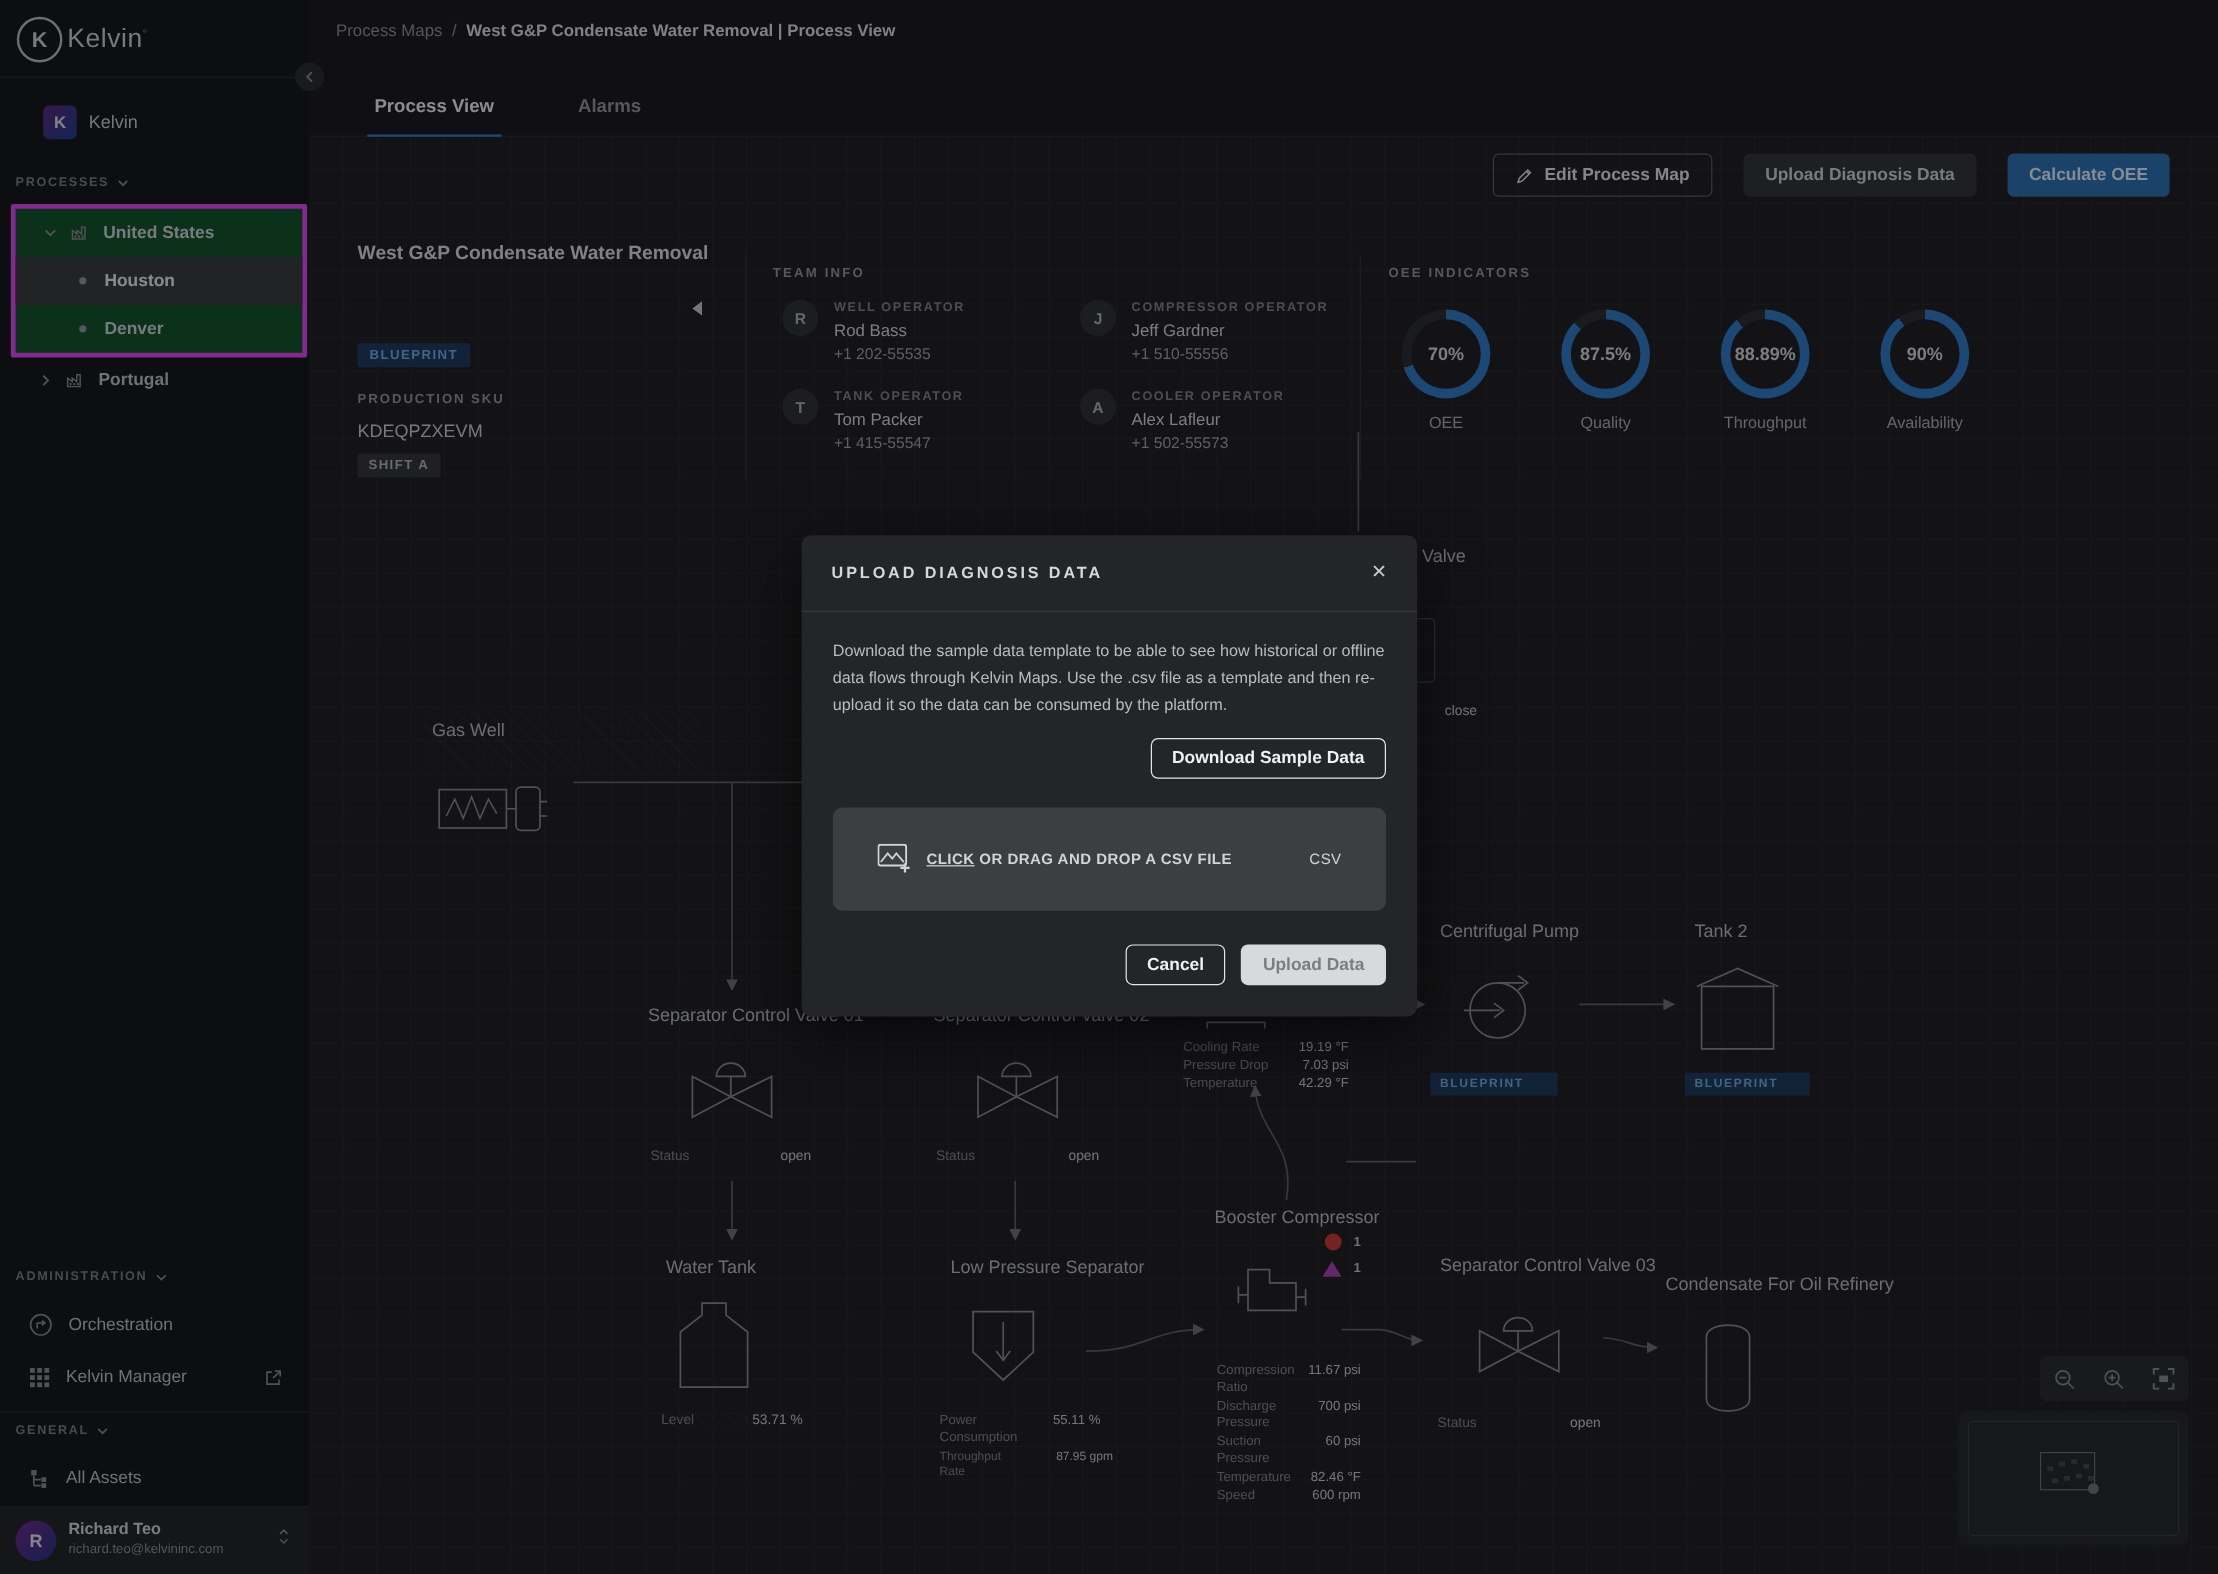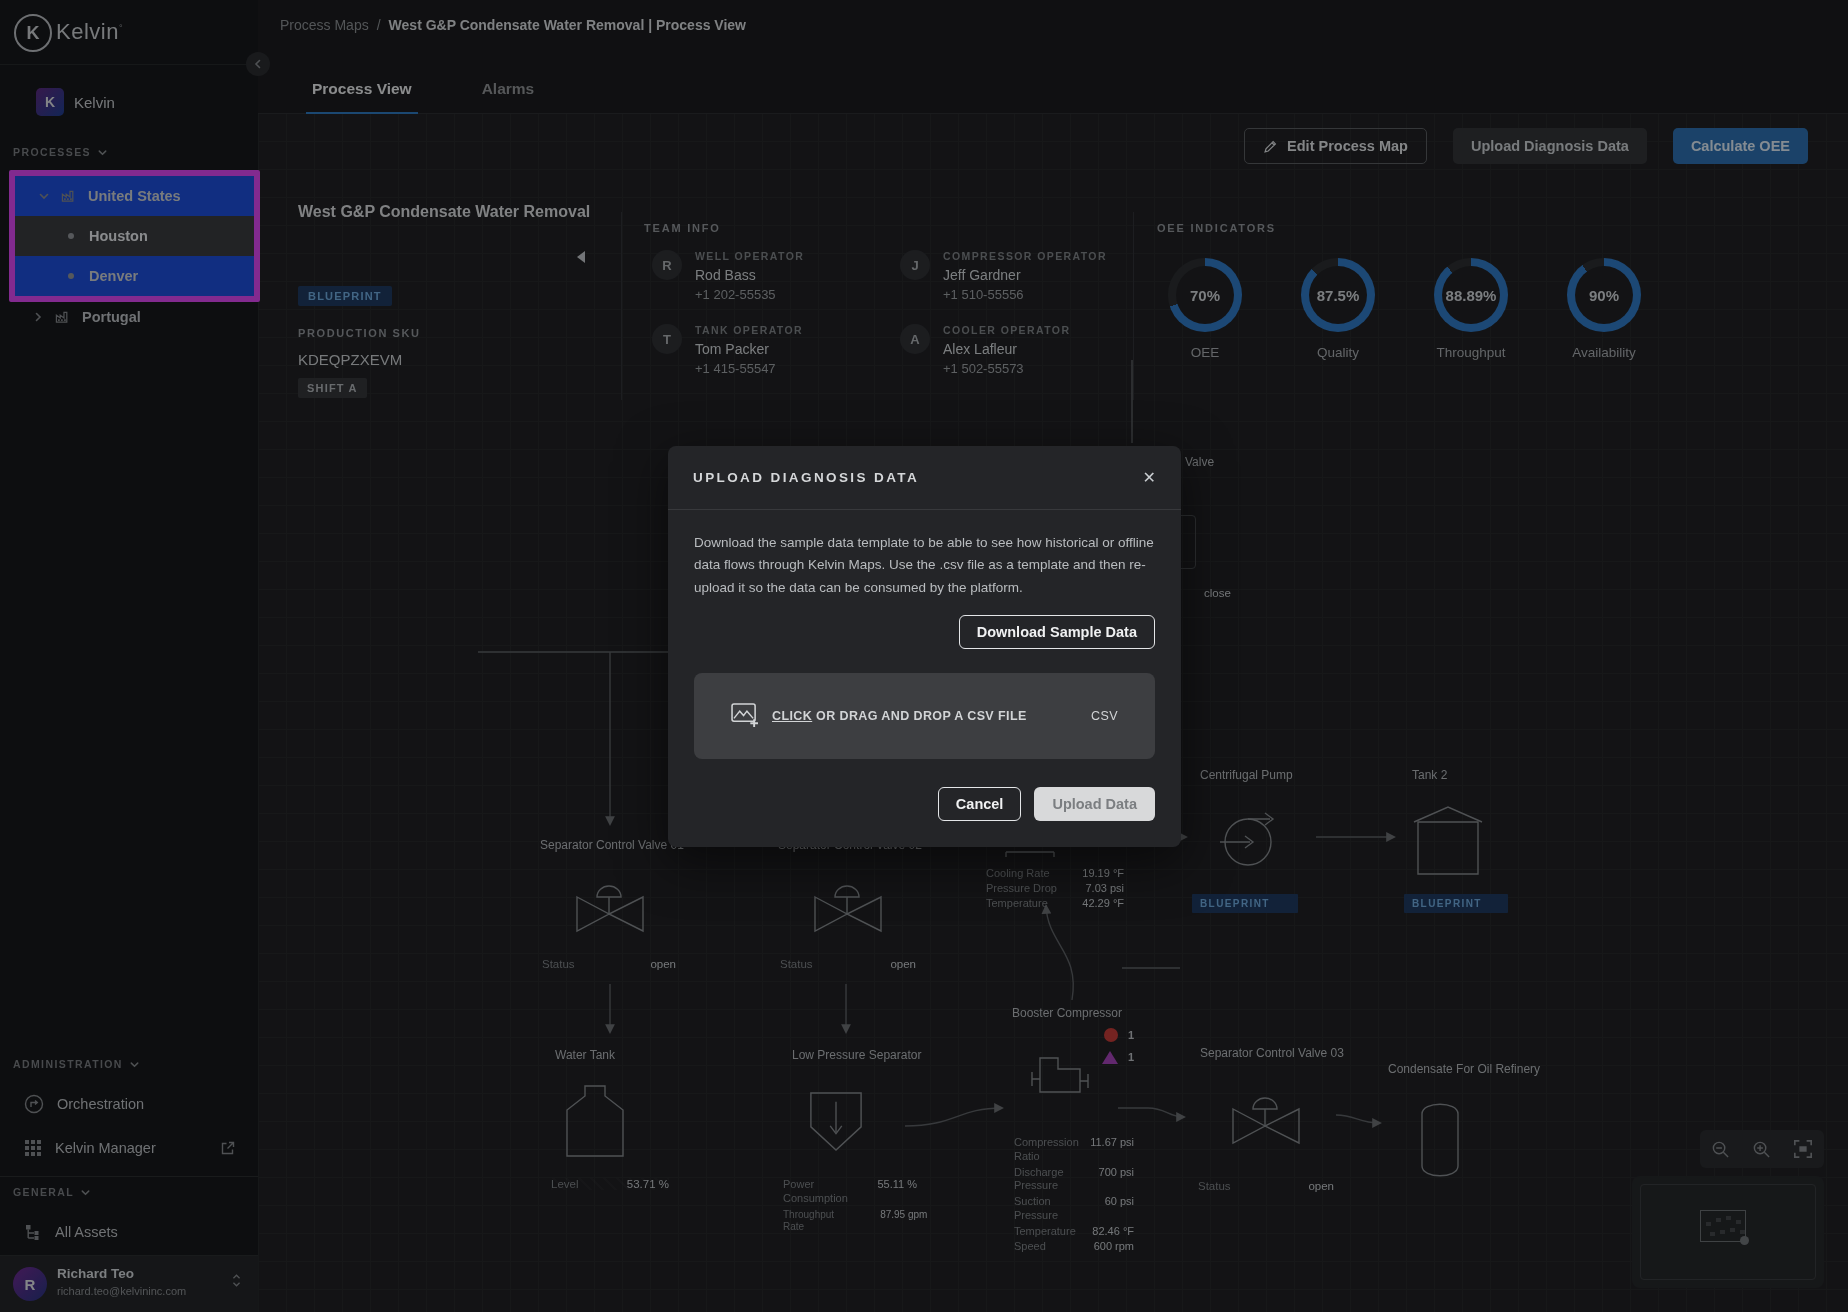--- a/index.html
+++ b/index.html
@@ -18,22 +18,22 @@
   .logo-word{position:absolute;left:56px;top:19px;font-size:22px;color:#c6cace;letter-spacing:.5px;}
   .logo-word sup{font-size:9px;color:#8f9398;}
   .collapse-chip{position:absolute;left:246px;top:52px;width:24px;height:24px;border-radius:50%;
                  background:#2a2c30;color:#9aa0a6;display:flex;align-items:center;justify-content:center;z-index:4;}
   .ws-avatar{position:absolute;left:36px;top:88px;width:28px;height:28px;border-radius:5px;
              background:linear-gradient(135deg,#5b2a7e,#1f3f8f);display:flex;align-items:center;
              justify-content:center;font-size:14px;font-weight:700;color:#d9dde1;}
   .ws-name{position:absolute;left:74px;top:94px;font-size:15px;color:#c3c7cb;}
   .side-section-label{font-size:10.5px;letter-spacing:1.4px;color:#787c80;font-weight:700;
                       display:flex;align-items:center;gap:6px;}
-  .tree-group{position:absolute;left:9px;top:170px;width:239px;border:6px solid #d946ef;
-              background:#1d4ed8;border-radius:2px;}
+  .tree-group{position:absolute;left:9px;top:170px;width:239px;border:4px solid #d946ef;
+              background:#14532d;border-radius:2px;}
   .tree-row{height:40px;display:flex;align-items:center;font-size:14.5px;color:#c9cdd1;}
   .tree-row.selected{background:#393b3f;color:#e4e7ea;}
   .tree-row .chev{width:12px;margin-left:23px;color:#9aa0a6;display:flex;}
   .tree-row .fac{margin-left:11px;color:#9aa0a6;display:flex;}
   .tree-row .lbl{margin-left:10px;font-weight:600;}
   .leaf-dot{width:6px;height:6px;border-radius:50%;background:#8f9398;margin-left:53px;}
   .leaf-lbl{margin-left:15px;font-weight:600;}
   .country-row{position:absolute;left:9px;width:239px;height:42px;display:flex;align-items:center;
                font-size:14.5px;color:#b9bdc1;}
   .country-row .chev{width:12px;margin-left:23px;color:#9aa0a6;display:flex;}
@@ -94,21 +94,21 @@
   .member .ph{font-size:13px;color:#9a9ea2;margin-top:4px;}
   .donut-item{position:absolute;width:110px;display:flex;flex-direction:column;align-items:center;z-index:2;}
   .donut{width:74px;height:74px;border-radius:50%;position:relative;background:#2c2e31;}
   .donut::after{content:"";position:absolute;inset:8px;border-radius:50%;background:#202124;}
   .donut .pct{position:absolute;inset:0;display:flex;align-items:center;justify-content:center;
               z-index:1;font-size:15px;font-weight:700;color:#ced2d6;}
   .donut-lbl{margin-top:13px;font-size:13.5px;color:#a5a9ad;}
 
   
   .node{position:absolute;z-index:2;}
-  .node-label{font-size:12px;color:#b2b6ba;white-space:nowrap;}
+  .node-label{font-size:15px;color:#b2b6ba;white-space:nowrap;}
   .icon{color:#84888c;display:block;}
   .stat-row{display:flex;justify-content:space-between;align-items:flex-start;font-size:11.5px;}
   .stat-row .sl{color:#7e8286;}
   .stat-row .sv{color:#c2c6ca;text-align:right;white-space:nowrap;}
   .hatch{background:repeating-linear-gradient(45deg,rgba(255,255,255,.025) 0 2px,transparent 2px 9px);}
   .bp-bar{background:#1e3a5f;color:#6ea8dc;font-size:10px;font-weight:700;letter-spacing:1.4px;
           padding:4px 8px;border-radius:1px;}
   .alert-row{display:flex;align-items:center;gap:10px;justify-content:flex-end;height:22px;}
   .alert-count{font-size:11px;color:#b9bdc1;font-weight:700;}
   .dot-crit{width:14px;height:14px;border-radius:50%;background:#c23b38;}
@@ -499,20 +499,28 @@
       <path d="M1072 1000 C1080 952 1048 945 1046 906" marker-end="url(#arr)"></path>
       <path d="M1118 1108 H1148 C1166 1108 1168 1117 1184 1117" marker-end="url(#arr)"></path>
       <path d="M1336 1115 C1356 1115 1358 1123 1380 1123" marker-end="url(#arr)"></path>
       <path d="M1160 837 H1186" marker-end="url(#arr)"></path>
       <path d="M1316 837 H1394" marker-end="url(#arr)"></path>
       <path d="M1132 360 V443"></path>
       <path d="M1122 968 H1180"></path>
     </g>
   </svg>
 
+  <div class="node" style="left:352px;top:592px;width:230px;">
+    <div class="hatch" style="position:absolute;left:0;top:0;width:230px;height:50px;"></div>
+    <div class="node-label" style="position:absolute;left:8px;top:8px;">Gas Well</div>
+    <svg class="icon" style="position:absolute;left:12px;top:58px;" width="100" height="48">
+        <use href="#sym-gaswell"></use>
+      </svg>
+    <div style="height:110px;"></div>
+  </div>
 
   <div class="node" style="left:540px;top:838px;width:136px;height:146px;">
     <div class="node-label">Separator Control Valve 01</div>
     <svg class="icon" style="position:absolute;left:34px;top:44px;" width="72" height="56">
         <use href="#sym-valve"></use>
       </svg>
     <div class="stat-row" style="position:absolute;left:2px;top:120px;width:134px;">
       <span class="sl">Status</span>
       <span class="sv">open</span>
     </div>

